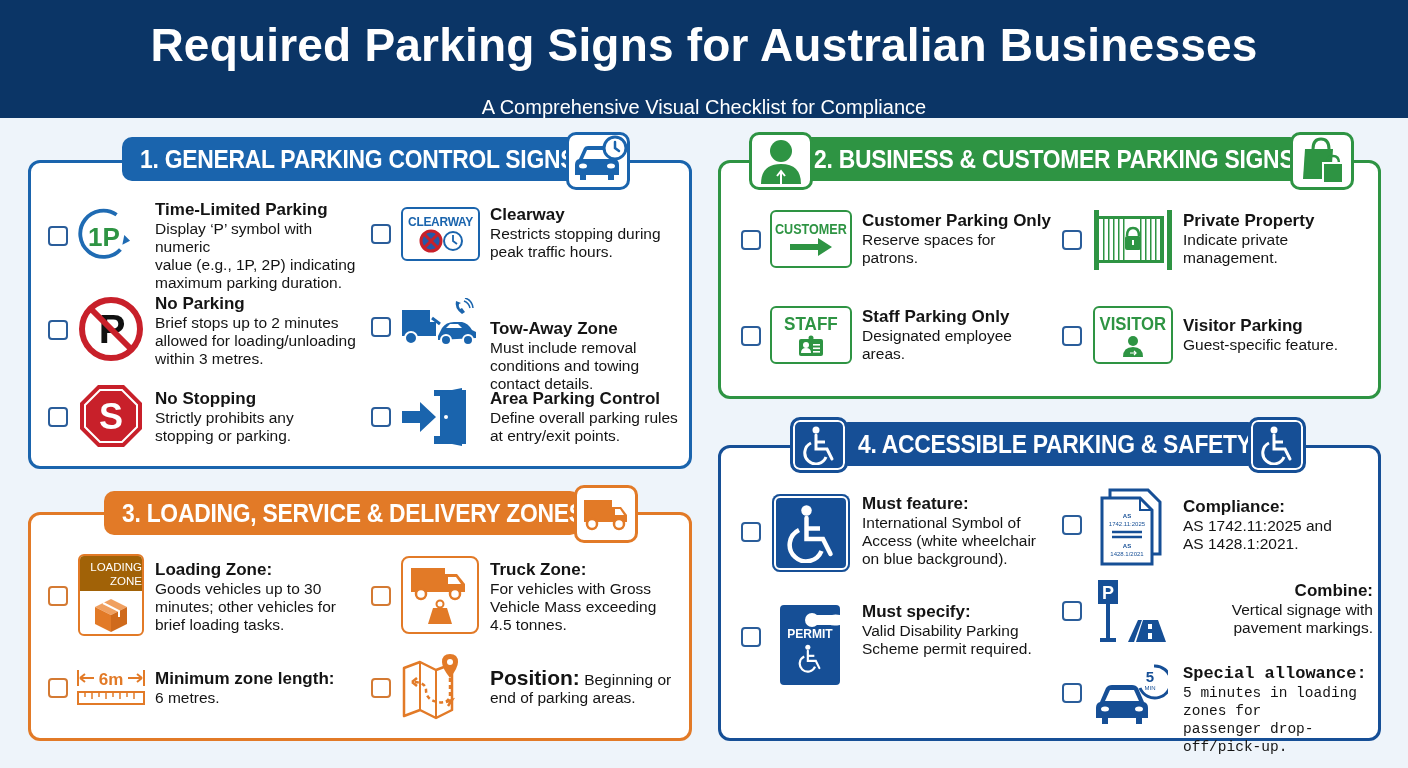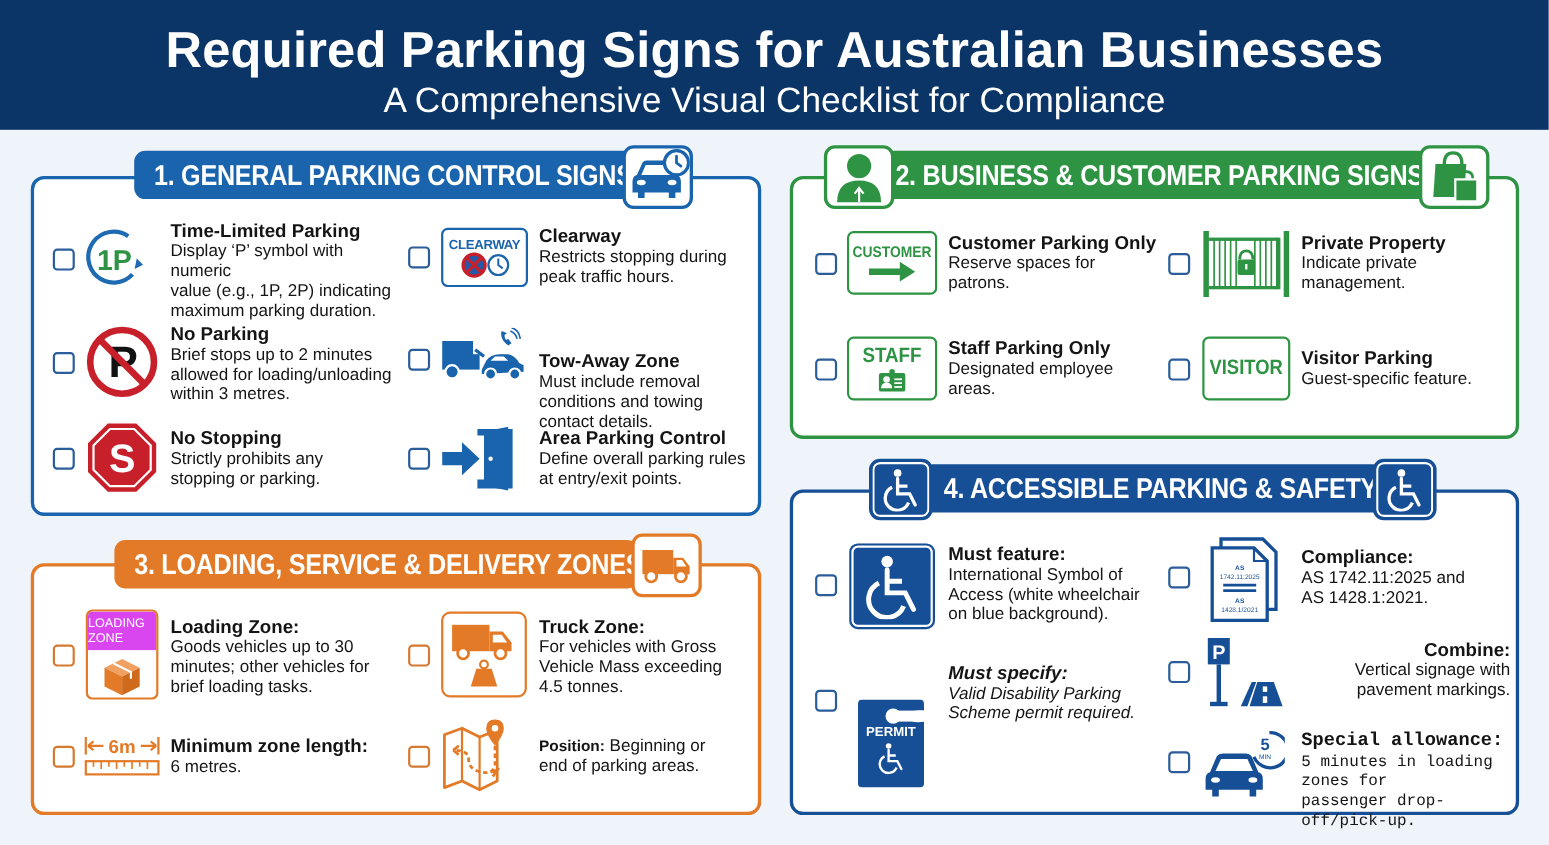--- a/index.html
+++ b/index.html
@@ -12,21 +12,21 @@
   }
   .header {
     position: absolute; left: 0; top: 0; width: 1408px; height: 118px;
     background: #0b3566;
     text-align: center; color: #fff;
   }
   .header h1 {
     font-size: 46px; font-weight: bold; letter-spacing: 0.2px;
     padding-top: 20px; line-height: 50px;
   }
-  .header .sub { font-size: 32px; margin-top: 6px; line-height: 30px; }
+  .header .sub { font-size: 20px; margin-top: 22px; line-height: 30px; }
 
   .panel {
     position: absolute; background: #fff;
     border: 3px solid; border-radius: 12px;
   }
   .p1 { left: 28px; top: 160px; width: 664px; height: 309px; border-color: #1a64ad; }
   .p2 { left: 718px; top: 160px; width: 663px; height: 239px; border-color: #2e9443; }
   .p3 { left: 28px; top: 512px; width: 664px; height: 229px; border-color: #e27a27; }
   .p4 { left: 718px; top: 445px; width: 663px; height: 296px; border-color: #164f96; }
 
@@ -255,21 +255,21 @@
     <rect x="39" y="30" width="2" height="5" fill="#fff"></rect>
   </svg>
 </div>
 <div class="item-text" style="left:1183px;top:211px;width:190px;">
   <span class="t">Private Property</span>
   <span class="d">Indicate private</span>
   <span class="d">management.</span>
 </div>
 
 <div class="cb" style="left:1062px;top:326px;"></div>
-<div class="icon" style="left:1093px;top:306px;width:80px;height:58px;border:2px solid #2e9443;border-radius:6px;flex-direction:row;">
+<div class="icon" style="left:1093px;top:306px;width:80px;height:58px;border:2px solid #2e9443;border-radius:6px;flex-direction:column;">
   <div style="font-size:19px;font-weight:bold;color:#2e9443;line-height:22px;transform:scaleX(0.88);">VISITOR</div>
   <svg width="22" height="22" viewBox="0 0 22 22">
     <circle cx="11" cy="6" r="5" fill="#2e9443"></circle>
     <path d="M1 22 Q1 12 11 12 Q21 12 21 22Z" fill="#2e9443"></path>
     <path d="M8 18 L14 18 M12 16 L14 18 L12 20" stroke="#fff" stroke-width="1.2" fill="none"></path>
   </svg>
 </div>
 <div class="item-text" style="left:1183px;top:316px;width:190px;">
   <span class="t">Visitor Parking</span>
   <span class="d">Guest-specific feature.</span>
@@ -282,21 +282,21 @@
     <rect x="1" y="3" width="28" height="22" fill="#e27a27"></rect>
     <path d="M29 10 L38 10 L44 18 L44 25 L29 25Z" fill="#e27a27"></path>
     <path d="M32 12 L37 12 L41 18 L32 18Z" fill="#fff"></path>
     <circle cx="9" cy="27" r="5" fill="#fff" stroke="#e27a27" stroke-width="2.5"></circle>
     <circle cx="36" cy="27" r="5" fill="#fff" stroke="#e27a27" stroke-width="2.5"></circle>
   </svg>
 </div>
 
 <div class="cb o" style="left:48px;top:586px;"></div>
 <div class="icon" style="left:78px;top:554px;width:66px;height:82px;border:2px solid #e27a27;border-radius:6px;flex-direction:column;justify-content:flex-start;overflow:hidden;">
-  <div style="width:100%;background:#d946ef;color:#fff;font-size:11.5px;line-height:14px;text-align:left;padding:4px 0 3px;font-weight:normal;">
+  <div style="width:100%;background:#a16207;color:#fff;font-size:11.5px;line-height:14px;text-align:right;padding:4px 0 3px;font-weight:normal;">
     <div>LOADING</div>
     <div>ZONE</div>
   </div>
   <svg width="38" height="38" viewBox="0 0 38 38" style="margin-top:5px;">
     <path d="M19 3 L35 11 L19 19 L3 11Z" fill="#f0a060"></path>
     <path d="M3 11 L19 19 L19 36 L3 28Z" fill="#e27a27"></path>
     <path d="M35 11 L19 19 L19 36 L35 28Z" fill="#cf6a1c"></path>
     <path d="M11 7 L27 15 L27 21" stroke="#fff" stroke-width="2" fill="none"></path>
   </svg>
 </div>
@@ -359,21 +359,21 @@
     <line x1="20" y1="10" x2="20" y2="58" stroke="#e27a27" stroke-width="2"></line>
     <line x1="36" y1="18" x2="36" y2="66" stroke="#e27a27" stroke-width="2"></line>
     <path d="M50 2 Q58 2 58 10 Q58 16 50 26 Q42 16 42 10 Q42 2 50 2Z" fill="#e27a27"></path>
     <circle cx="50" cy="10" r="3" fill="#fff"></circle>
     <path d="M50 26 L50 44 Q48 52 38 50 Q26 48 26 38 Q26 30 12 30" stroke="#e27a27" stroke-width="2.5" fill="none" stroke-dasharray="4 3"></path>
     <path d="M12 30 L17 26 M12 30 L17 34" stroke="#e27a27" stroke-width="2.5"></path>
     <path d="M46 50 L52 48 L48 54" stroke="#e27a27" stroke-width="2.5" fill="none"></path>
   </svg>
 </div>
 <div class="item-text" style="left:490px;top:669px;width:200px;">
-  <span style="display:block;"><b style="font-size:14px;">Position:</b><span> Beginning or</span></span>
+  <span style="display:block;"><b style="font-size:21px;">Position:</b><span> Beginning or</span></span>
   <span class="d">end of parking areas.</span>
 </div>
 
 <div class="panel p4"></div>
 <div class="tab t4"><span>4. ACCESSIBLE PARKING &amp; SAFETY</span></div>
 <div class="tab-icon" style="left:790px;top:417px;width:58px;height:56px;background:#164f96;border-color:#164f96;box-shadow:inset 0 0 0 2px #fff;">
   <svg width="36" height="40" viewBox="0 0 36 40">
     <circle cx="15" cy="5" r="3.5" fill="#fff"></circle>
     <path d="M15 10 L15 24 L26 24 L31 34" stroke="#fff" stroke-width="3" fill="none" stroke-linecap="round"></path>
     <path d="M15 17 L24 17" stroke="#fff" stroke-width="3"></path>
@@ -399,35 +399,35 @@
   </svg>
 </div>
 <div class="item-text" style="left:862px;top:494px;width:190px;">
   <span class="t">Must feature:</span>
   <span class="d">International Symbol of</span>
   <span class="d">Access (white wheelchair</span>
   <span class="d">on blue background).</span>
 </div>
 
 <div class="cb" style="left:741px;top:627px;"></div>
-<div class="icon" style="left:780px;top:597px;width:60px;height:96px;margin-top:31px;">
+<div class="icon" style="left:780px;top:597px;width:60px;height:96px;">
   <svg width="60" height="80" viewBox="0 0 60 80">
     <path d="M4 0 L56 0 Q60 0 60 4 L60 10 Q48 8 46 16 Q48 22 60 20 L60 76 Q60 80 56 80 L4 80 Q0 80 0 76 L0 4 Q0 0 4 0Z" fill="#164f96"></path>
     <circle cx="32" cy="15" r="7" fill="#fff"></circle>
     <rect x="32" y="10" width="28" height="10" fill="#fff"></rect>
   </svg>
   <div style="position:absolute;top:30px;left:0;width:60px;text-align:center;color:#fff;font-size:12px;font-weight:bold;">PERMIT</div>
   <svg style="position:absolute;top:46px;left:17px;" width="26" height="30" viewBox="0 0 36 40">
     <circle cx="15" cy="5" r="3.5" fill="#fff"></circle>
     <path d="M15 10 L15 24 L26 24 L31 34" stroke="#fff" stroke-width="3" fill="none" stroke-linecap="round"></path>
     <path d="M15 17 L24 17" stroke="#fff" stroke-width="3"></path>
     <path d="M10 18 A11 11 0 1 0 25 32" stroke="#fff" stroke-width="3" fill="none"></path>
   </svg>
 </div>
-<div class="item-text" style="left:862px;top:602px;width:190px;font-style:italic;">
+<div class="item-text" style="left:862px;top:602px;width:190px;">
   <span class="t">Must specify:</span>
   <span class="d">Valid Disability Parking</span>
   <span class="d">Scheme permit required.</span>
 </div>
 
 <div class="cb" style="left:1062px;top:515px;"></div>
 <div class="icon" style="left:1100px;top:488px;width:64px;height:78px;">
   <svg width="64" height="78" viewBox="0 0 64 78">
     <path d="M10 2 L48 2 L60 14 L60 66 L10 66Z" fill="#fff" stroke="#164f96" stroke-width="3"></path>
     <path d="M2 10 L40 10 L52 22 L52 76 L2 76Z" fill="#fff" stroke="#164f96" stroke-width="3"></path>

